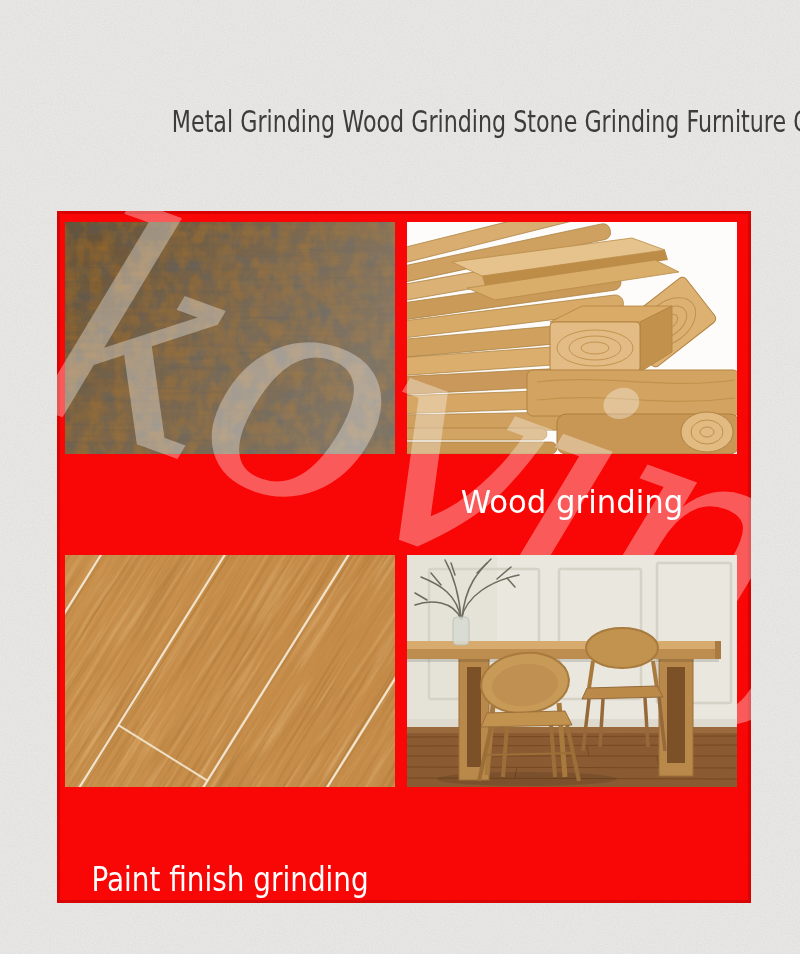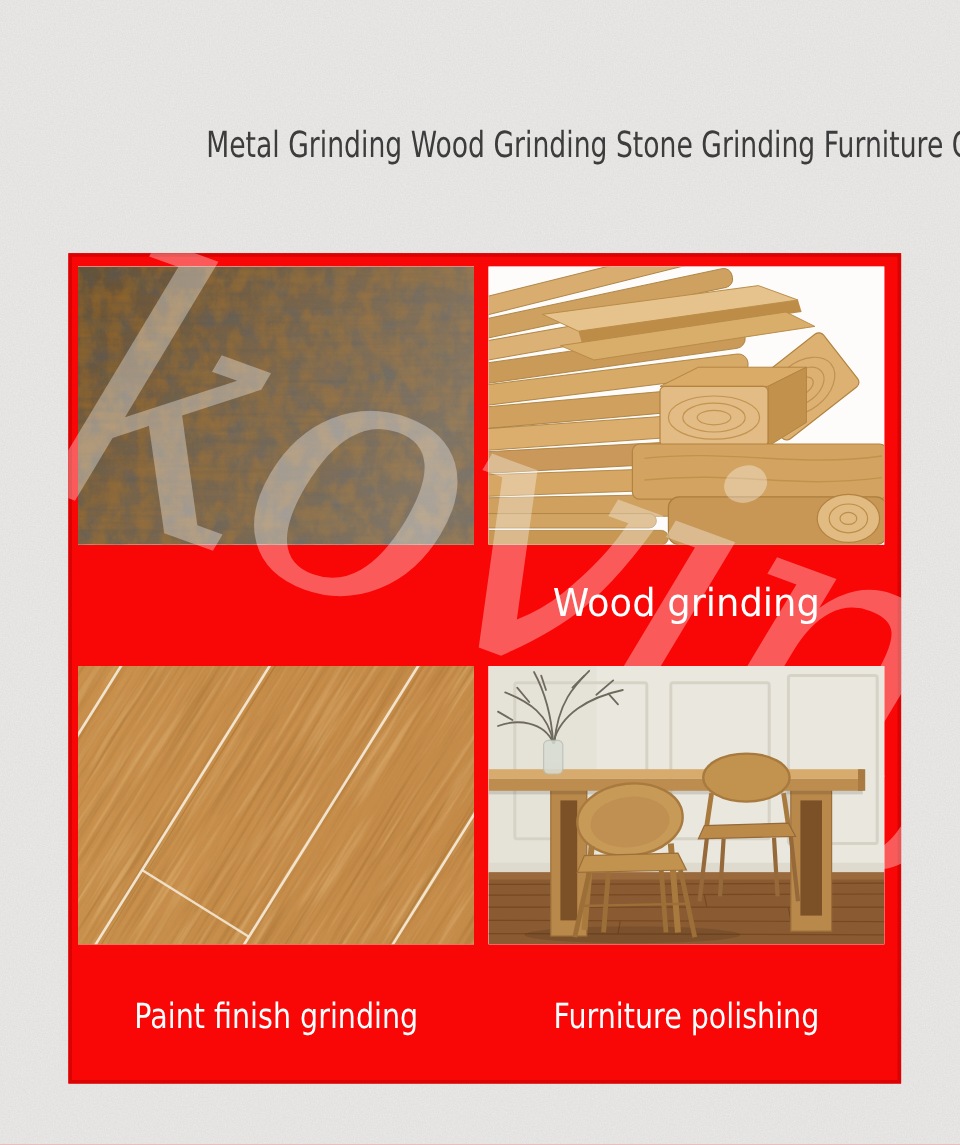--- a/index.html
+++ b/index.html
@@ -25,21 +25,21 @@
   .photo svg{display:block;width:100%;height:100%;}
   .photo.r1{top:11px;height:232px;z-index:1;}
   .photo.r2{top:344px;height:232px;z-index:3;}
   .photo.c1{left:8px;}
   .photo.c2{left:350px;}
   .caption{
     position:absolute;width:330px;display:flex;align-items:center;justify-content:center;
     color:#fff;z-index:4;white-space:nowrap;
   }
   .caption.r1{top:241px;height:100px;font-size:32px;}
-  .caption.r2{top:581px;height:110px;font-size:29px;}
+  .caption.r2{top:613px;height:110px;font-size:34px;}
   .caption.r2 .squeeze{display:inline-block;transform:scaleX(0.82);transform-origin:center;}
   .caption.r1 .squeeze{display:inline-block;transform:scaleX(0.96);transform-origin:center;}
   .watermark{
     position:absolute;left:55px;top:-45px;z-index:2;pointer-events:none;
     font-family:"DejaVu Serif","Liberation Serif",serif;
     font-style:italic;font-size:300px;line-height:1;
     color:rgba(255,255,255,0.34);
     letter-spacing:-0.04em;
     transform:rotate(20deg);transform-origin:left top;
     white-space:nowrap;
@@ -322,17 +322,14 @@
   </div>
 
   <div class="watermark">kovinj</div>
 
   <div class="caption r1 c2" style="left:350px">
     <span class="squeeze">Wood grinding</span>
   </div>
   <div class="caption r2 c1" style="left:8px">
     <span class="squeeze">Paint finish grinding</span>
   </div>
-  <div class="caption r2 c2" style="left:350px">
-    <span class="squeeze">Furniture polishing</span>
-  </div>
 
 </div>
 
 </body></html>

